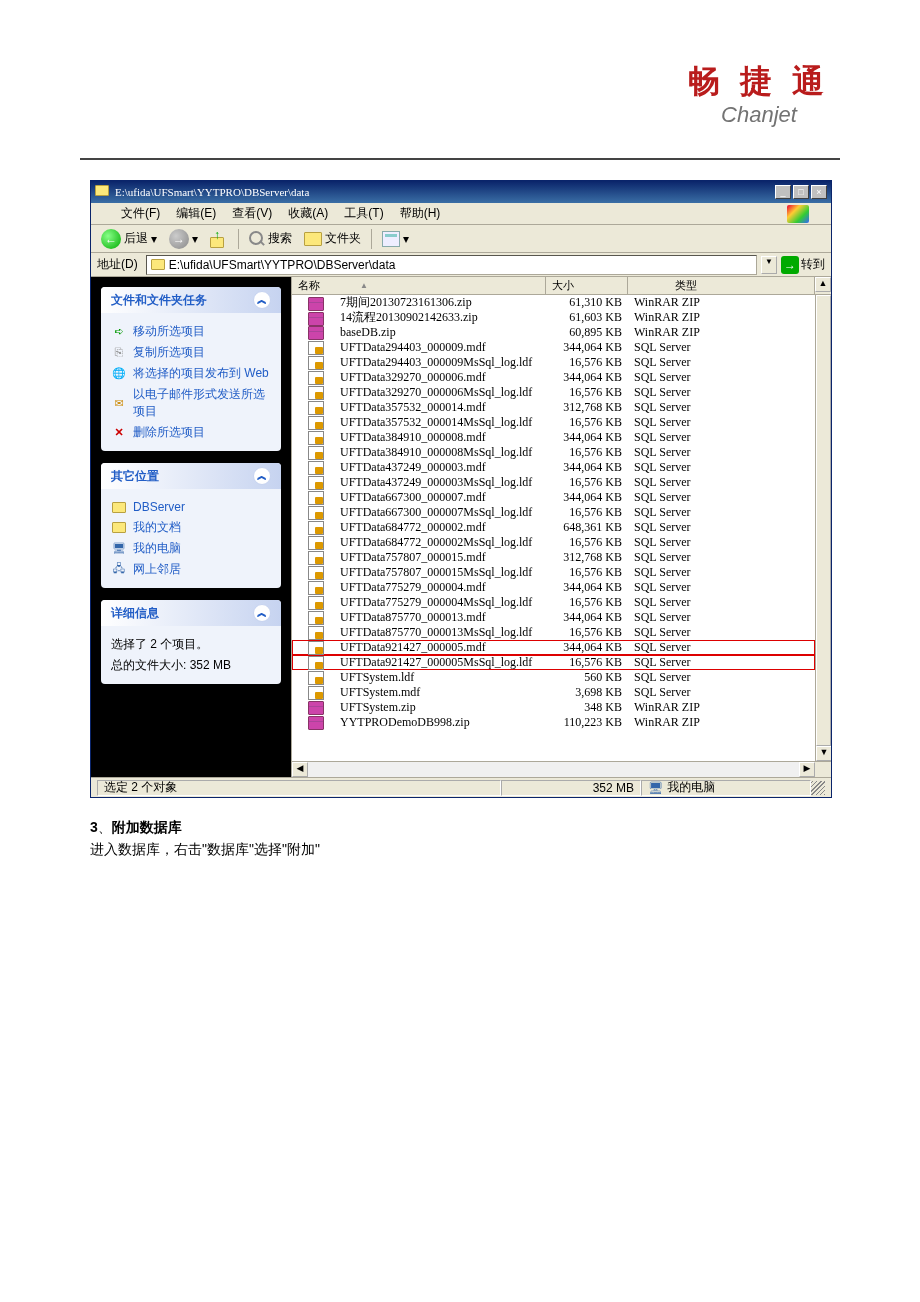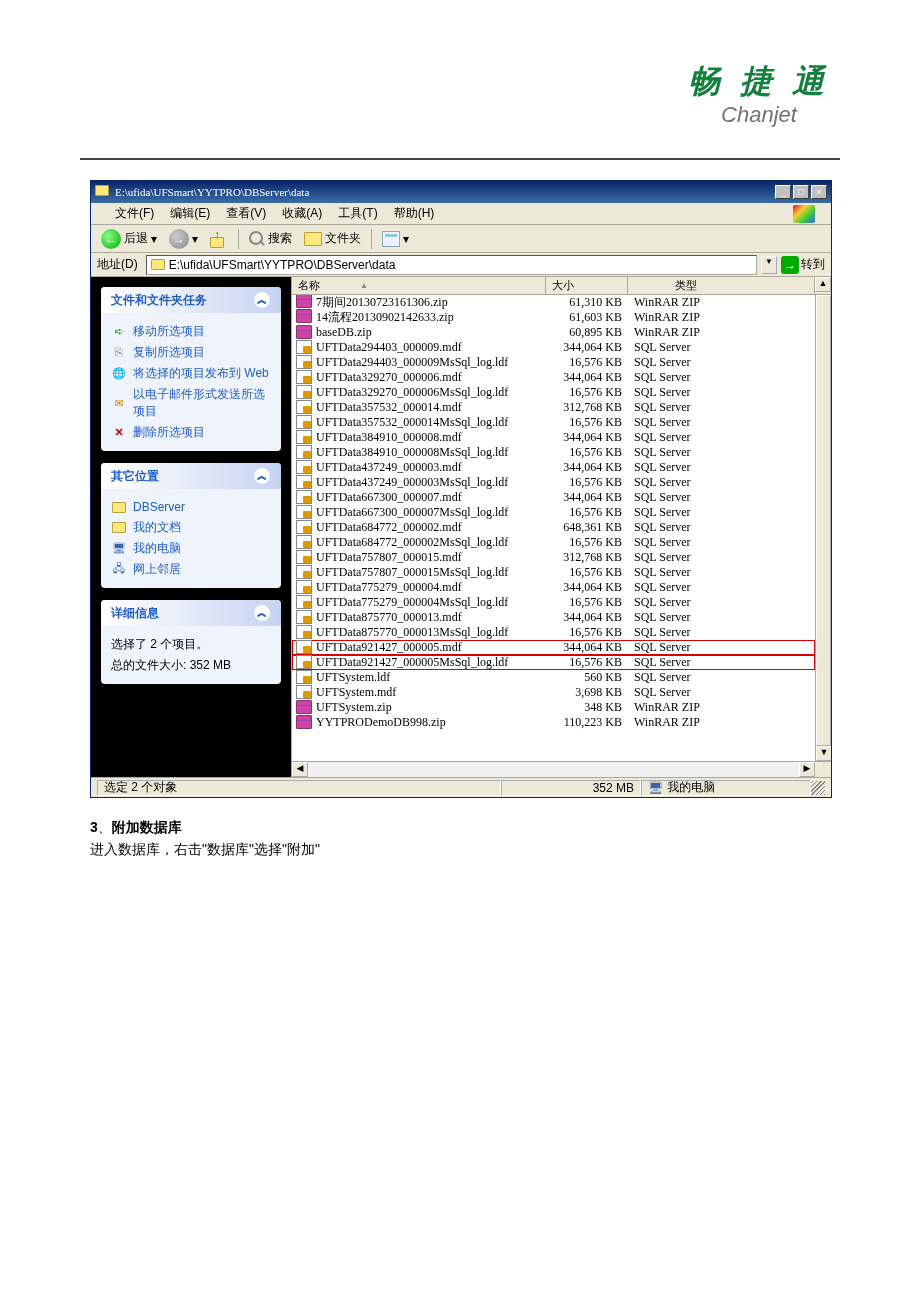--- a/index.html
+++ b/index.html
@@ -1,30 +1,30 @@
 <!DOCTYPE html>
 <html><head>
   <meta charset="utf-8">
   <style>
     * { margin: 0; padding: 0; box-sizing: border-box; }
     body { font-family: "SimSun", "宋体", sans-serif; font-size: 12px; background: #fff; }
     .page { width: 920px; padding: 0; }
     .logo-area { text-align: right; padding: 60px 90px 20px 0; }
     .logo { display: inline-block; text-align: center; }
-    .logo-cn { font-family: "KaiTi", serif; font-size: 32px; font-weight: bold; font-style: italic; color: #15803d; letter-spacing: 6px; }
+    .logo-cn { font-family: "KaiTi", serif; font-size: 32px; font-weight: bold; color: #b91c1c; letter-spacing: 6px; }
     .logo-en { font-family: Arial; font-size: 22px; font-style: italic; color: #737373; margin-top: -2px; }
     .divider { border-top: 2px solid #444; margin: 10px 80px 20px 80px; }
     .window { margin: 0 90px; border: 1px solid #0a246a; position: relative; width: 742px; }
     .titlebar { background: linear-gradient(to bottom, #0a246a, #3a6ea5); color: #fff; height: 22px; display: flex; align-items: center; padding: 0 4px; }
     .titlebar-icon { width: 16px; height: 14px; margin-right: 4px; }
     .folder-shape { width: 14px; height: 11px; background: #fce87b; border: 1px solid #b8a040; border-radius: 1px; position: relative; }
     .titlebar-text { flex: 1; font-size: 11px; font-family: Tahoma; }
     .win-buttons { display: flex; gap: 2px; }
     .win-btn { width: 16px; height: 14px; background: #c0c0c0; border: 1px solid #fff; border-right-color: #404040; border-bottom-color: #404040; font-size: 9px; text-align: center; line-height: 12px; }
-    .menubar { background: #ece9d8; height: 22px; display: flex; align-items: center; padding: 0 16px; border-bottom: 1px solid #aca899; }
+    .menubar { background: #ece9d8; height: 22px; display: flex; align-items: center; padding: 0 22px; border-bottom: 1px solid #aca899; }
     .menu-item { padding: 0 8px; color: #000; cursor: default; }
     .menubar-logo { margin-left: auto; width: 22px; height: 18px; background: linear-gradient(135deg, #e03, #fc3, #3c3, #36f); border-radius: 2px; }
     .toolbar { background: #ece9d8; height: 28px; display: flex; align-items: center; padding: 0 6px; border-bottom: 1px solid #aca899; gap: 4px; }
     .tb-btn { display: flex; align-items: center; gap: 3px; padding: 2px 4px; cursor: default; }
     .tb-sep { width: 1px; height: 20px; background: #aca899; margin: 0 2px; }
     .nav-back { width: 20px; height: 20px; border-radius: 50%; background: radial-gradient(circle at 35% 35%, #8f8, #0a0); display: flex; align-items: center; justify-content: center; color: #fff; font-size: 12px; }
     .nav-fwd { width: 20px; height: 20px; border-radius: 50%; background: radial-gradient(circle at 35% 35%, #ccc, #888); display: flex; align-items: center; justify-content: center; color: #fff; font-size: 12px; }
     .nav-up { width: 18px; height: 18px; position: relative; }
     .nav-up .folder-shape { position: absolute; bottom: 0; }
     .nav-up .arrow { position: absolute; top: -2px; left: 4px; color: #0a0; font-size: 12px; }
@@ -51,21 +51,21 @@
     .filelist { flex: 1; display: flex; flex-direction: column; border-left: 1px solid #aca899; }
     .list-hdr { display: flex; background: #ece9d8; border-bottom: 1px solid #aca899; height: 18px; }
     .list-hdr-col { border-right: 1px solid #aca899; padding: 1px 6px; font-size: 11px; display: flex; align-items: center; }
     .col-name { width: 254px; gap: 36px; }
     .col-size { width: 82px; justify-content: flex-start; }
     .col-type { flex: 1; margin-left: 41px; }
     .sort-arrow { margin-left: 4px; font-size: 8px; color: #888; }
     .list-body { flex: 1; overflow: auto; background: #fff; position: relative; }
     .file-row { display: flex; height: 15px; align-items: center; font-family: "SimSun"; font-size: 12px; }
     .file-row.highlighted { outline: 1px solid #d00; outline-offset: -1px; }
-    .cell-name { width: 254px; display: flex; align-items: flex-start; gap: 4px; padding-left: 4px; }
+    .cell-name { width: 254px; display: flex; align-items: flex-end; gap: 16px; padding-left: 16px; }
     .cell-size { width: 82px; text-align: right; padding-right: 6px; }
     .cell-type { flex: 1; padding-left: 6px; white-space: nowrap; overflow: hidden; }
     .file-icon { width: 16px; height: 14px; flex-shrink: 0; }
     .icon-zip { background: linear-gradient(to bottom, #c4a 30%, #a49 30%, #a49 40%, #c4a 40%); border: 1px solid #836; border-radius: 1px; }
     .icon-mdf { background: #fff; border: 1px solid #888; position: relative; }
     .icon-mdf::after { content: ''; position: absolute; bottom: 0; right: 0; width: 8px; height: 7px; background: #d90; border-radius: 1px; }
     .icon-ldf { background: #fff; border: 1px solid #888; position: relative; }
     .icon-ldf::after { content: ''; position: absolute; bottom: 0; right: 0; width: 8px; height: 7px; background: #d90; border-radius: 1px; }
     .scroll-h { height: 16px; background: #ece9d8; border-top: 1px solid #aca899; display: flex; }
     .scroll-btn { width: 16px; height: 15px; background: #ece9d8; border: 1px outset #fff; text-align: center; font-size: 9px; }

